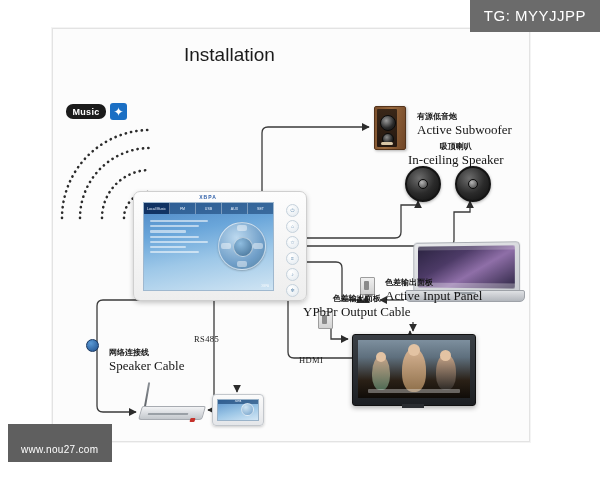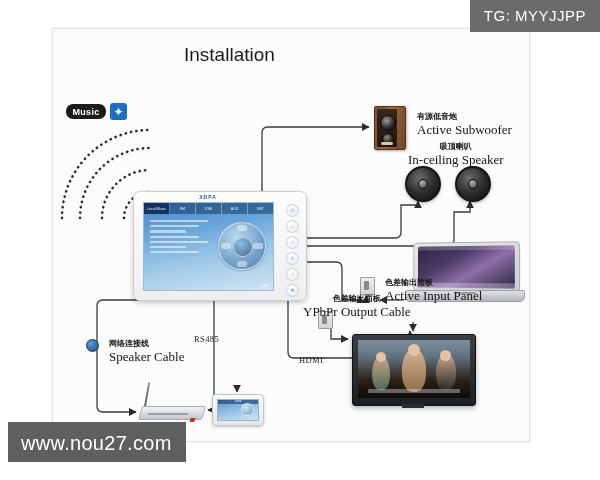--- a/index.html
+++ b/index.html
@@ -37,21 +37,21 @@
   
   .tg-badge{
     position:absolute;right:0;top:0;
     background:#6b6b6b;color:#ffffff;
     font-size:15px;padding:7px 14px 8px 14px;
     letter-spacing:.5px;white-space:nowrap;
   }
   .url-badge{
     position:absolute;left:8px;bottom:18px;
     background:#5f5f5f;color:#ffffff;
-    font-size:20px;padding:10px 14px 7px 13px;
+    font-size:10px;padding:20px 14px 7px 13px;
     letter-spacing:.3px;white-space:nowrap;
   }
 
   
   .wifi-logo{
     position:absolute;left:66px;top:104px;
     width:40px;height:15px;border-radius:7px;
     background:#1b1b1b;color:#ffffff;
     font-size:9px;font-weight:bold;
     display:flex;align-items:center;justify-content:center;
@@ -286,21 +286,21 @@
   .lab .cn{
     font-size:8px;font-family:"DejaVu Sans", sans-serif;font-weight:bold;display:block;
   }
   .lab .en{
     font-size:13px;font-family:"Liberation Serif", serif;display:block;
   }
   #lab-subwoofer{left:408px;top:112px;}
   #lab-ceiling{left:399px;top:142px;text-align:center;}
   #lab-audio-in{left:376px;top:278px;}
   #lab-ypbpr{left:294px;top:294px;text-align:center;}
-  #lab-network{left:100px;top:339px;}
+  #lab-network{left:100px;top:348px;}
   .lab-plain{
     position:absolute;font-size:8.5px;color:#1b1b1b;
     font-family:"Liberation Serif", serif;white-space:nowrap;letter-spacing:.4px;
   }
   #lab-rs485{left:194px;top:334px;}
   #lab-hdmi{left:299px;top:355px;font-family:Liberation Serif, serif;}
   .net-icon{
     position:absolute;left:86px;top:339px;width:11px;height:11px;border-radius:50%;
     background:radial-gradient(circle at 35% 30%,#5a9ad6,#1f4f8c);
     border:1px solid #17365f;

